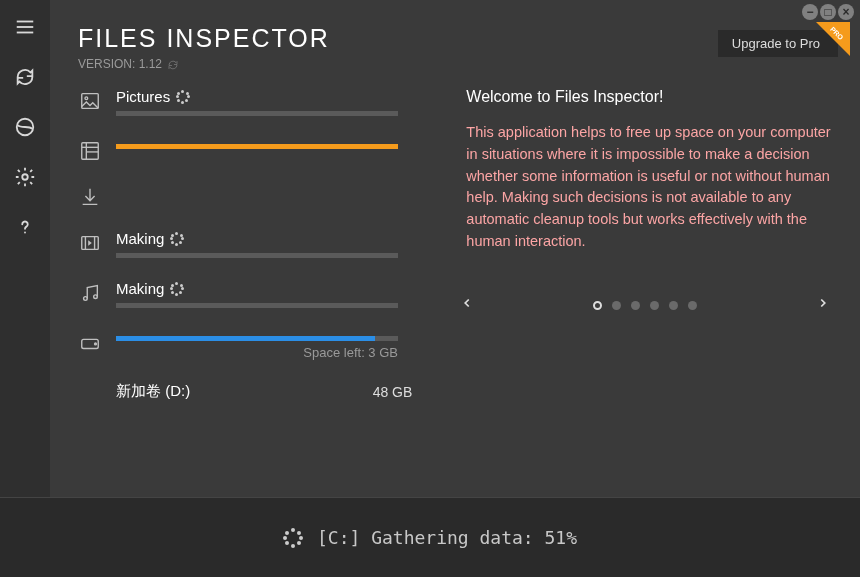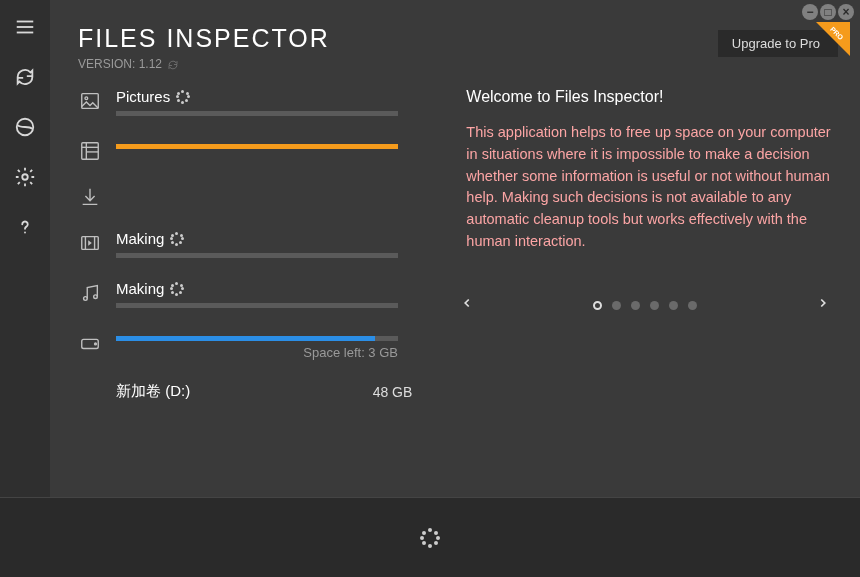--- a/index.html
+++ b/index.html
@@ -319,13 +319,14 @@
   <span class="spinner big-spinner">
       <span style="top:0;left:8px"></span>
       <span style="top:3px;left:14px"></span>
       <span style="top:8px;left:16px"></span>
       <span style="top:13px;left:14px"></span>
       <span style="top:16px;left:8px"></span>
       <span style="top:13px;left:2px"></span>
       <span style="top:8px;left:0"></span>
       <span style="top:3px;left:2px"></span>
     </span>
+  <span>[C:] Gathering data: 51%</span>
 </div>
 
 </body></html>

